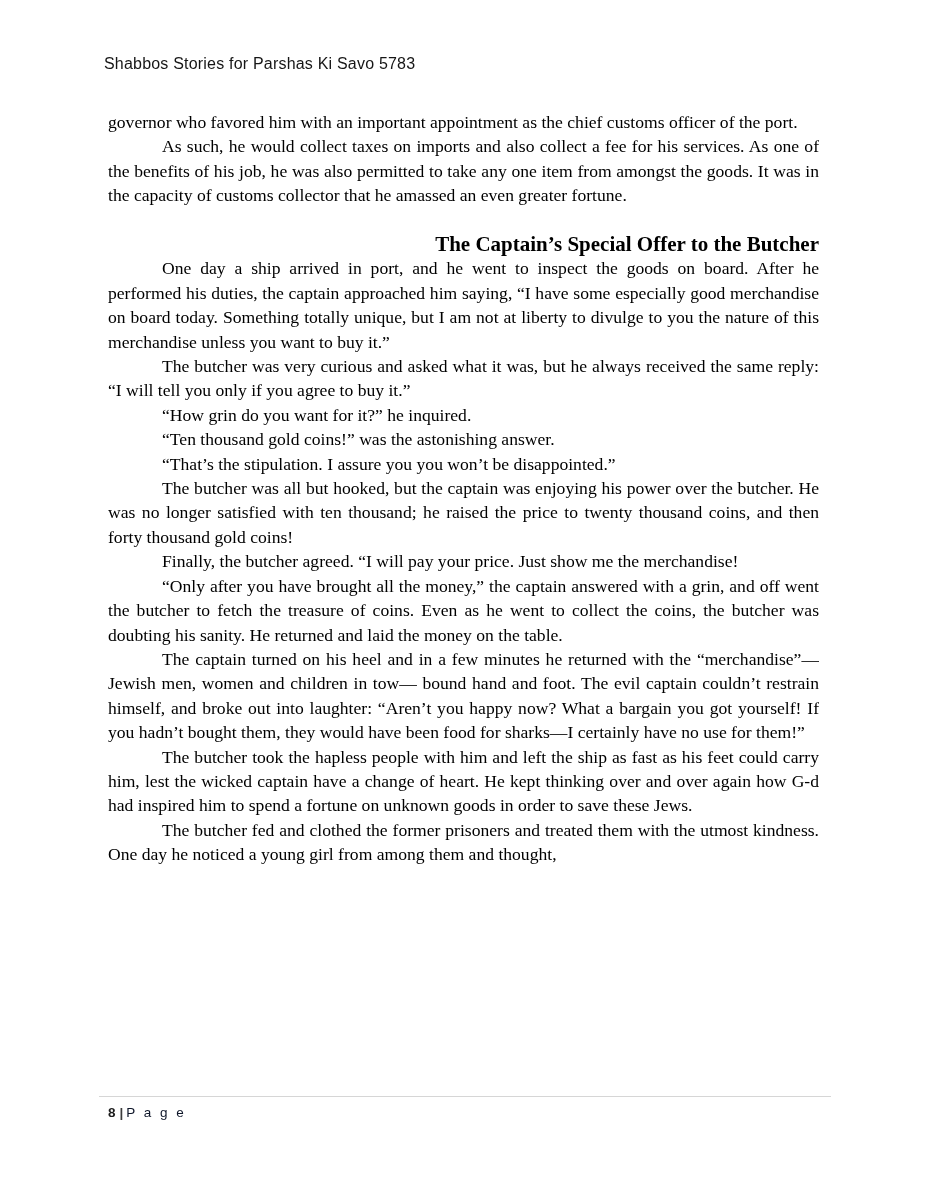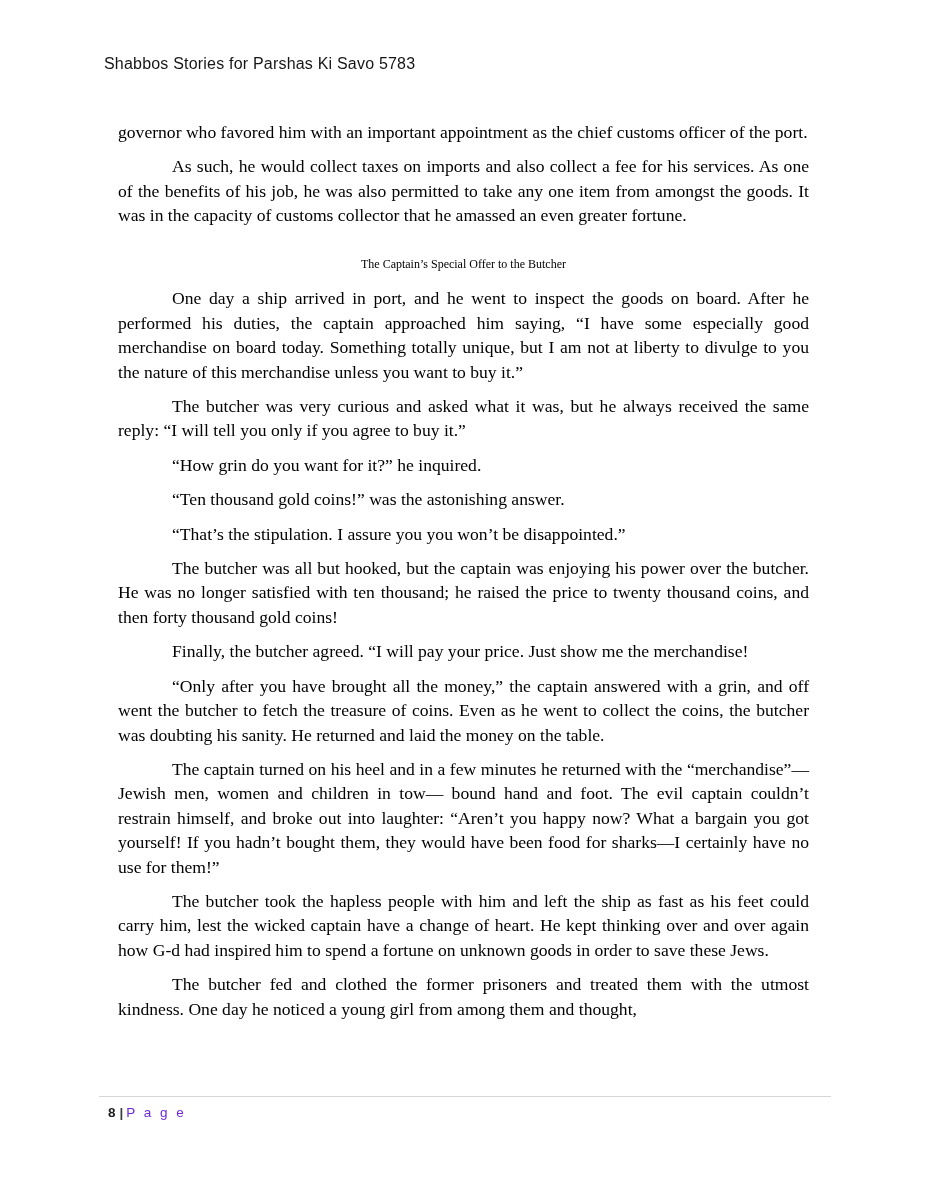--- a/index.html
+++ b/index.html
@@ -26,31 +26,31 @@
     top: 110px;
     width: 711px;
     height: 982px;
     overflow: hidden;
     font-size: 17.6px;
     line-height: 24.4px;
     text-align: justify;
     color: #000000;
   }
   .doc-body p.paragraph {
-    margin: 10px;
+    margin: 0;
     padding: 0;
   }
   .doc-body p.paragraph.indent { text-indent: 54px; }
   .doc-body h2.heading {
     margin: 24.4px 0 0 0;
     padding: 0;
-    font-size: 12px;
+    font-size: 21px;
     line-height: 24.4px;
-    font-weight: normal;
-    text-align: center;
+    font-weight: bold;
+    text-align: right;
   }
   .page-footer {
     position: absolute;
     left: 99px;
     top: 1096px;
     width: 732px;
     font-family: "Liberation Sans", sans-serif;
   }
   .footer-rule {
     border: none;
@@ -65,21 +65,21 @@
   .footer-text .pagenum {
     font-weight: bold;
     color: #1c1c1c;
   }
   .footer-text .pipe {
     font-weight: bold;
     color: #3c3c3c;
     margin: 0 3px 0 4px;
   }
   .footer-text .pagelabel {
-    color: #6d28d9;
+    color: #0f172a;
     letter-spacing: 2.5px;
     text-align: center;
   }
 </style>
 </head>
 <body>
 
 <div class="page-header">
   <span>Shabbos Stories for Parshas Ki Savo 5783</span>
 </div>

